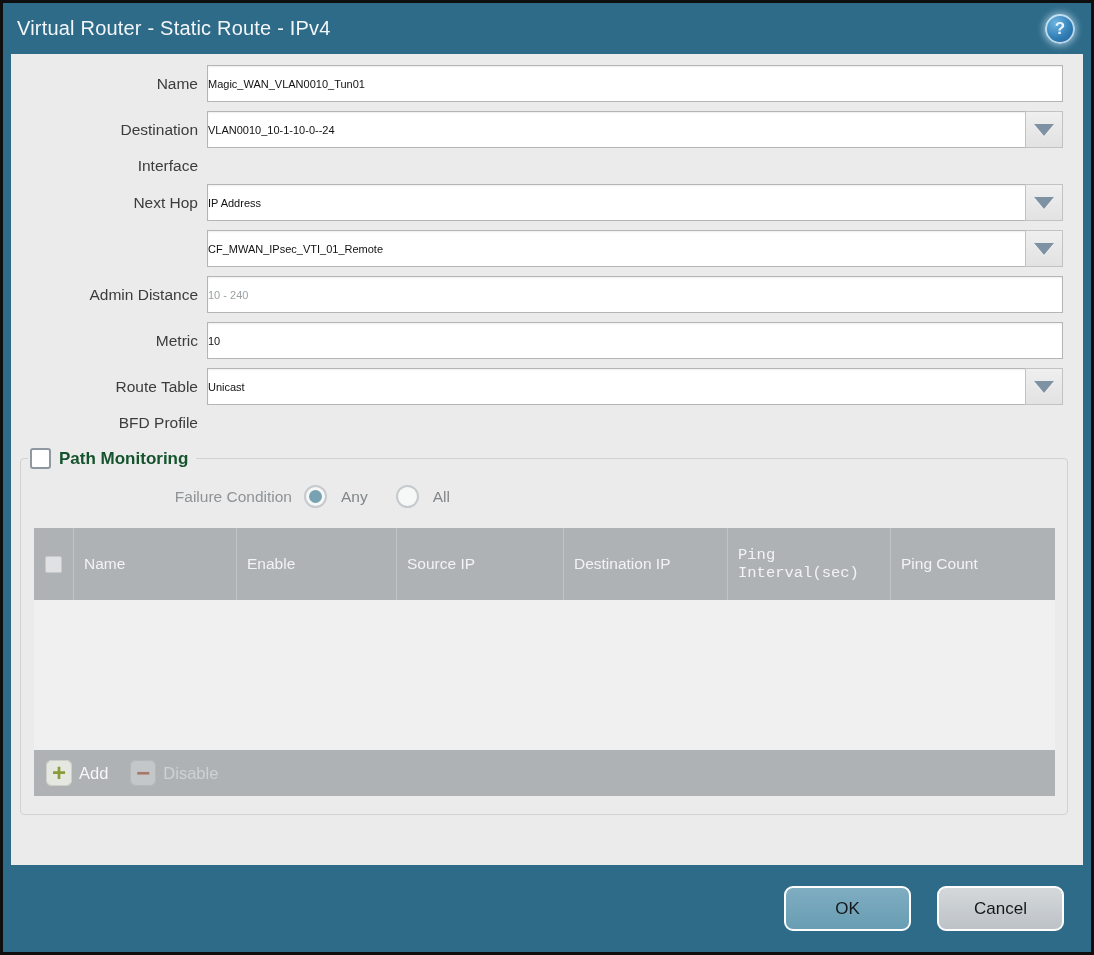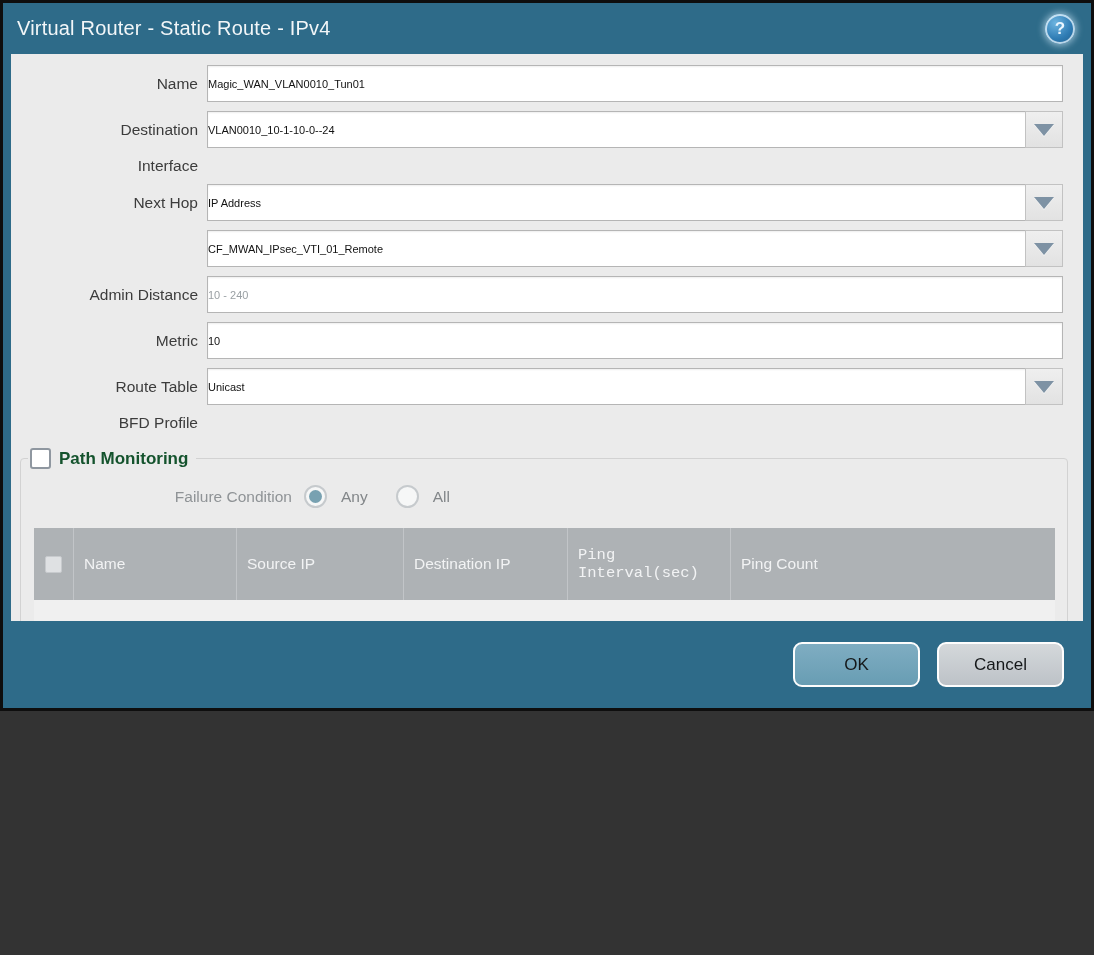--- a/index.html
+++ b/index.html
@@ -1,20 +1,20 @@
 <!DOCTYPE html>
 <html><head>
 <meta charset="utf-8">
 <style>
   * { box-sizing: border-box; margin: 0; padding: 0; }
   html,body { width:1094px; height:955px; font-family:"Liberation Sans","DejaVu Sans",sans-serif; }
   body { background:#333; }
 
   .window {
-    position:absolute; inset:0; width:1094px; height:711px;
+    position:absolute; inset:0; width:1094px; height:955px;
     background:#2e6b89; border:3px solid #0e0e0e; display:flex; flex-direction:column;
   }
 
   
   .titlebar { height:51px; flex:0 0 51px; display:flex; align-items:center; justify-content:space-between; padding:0 16px 0 14px; }
   .titlebar .title { color:#f2f6f8; font-size:20px; letter-spacing:.2px; }
   .help-btn {
     width:30px; height:30px; border-radius:50%; cursor:pointer;
     background:radial-gradient(circle at 35% 30%, #6db4e0 0%, #2f7cb4 55%, #1c5a88 100%);
     box-shadow:0 0 6px 2px rgba(210,235,250,.55), inset 0 0 0 2px rgba(235,248,255,.75);
@@ -83,21 +83,21 @@
   .tbl-action { display:flex; align-items:center; gap:7px; cursor:pointer; font-size:16.5px; }
   .action-chip { width:26px; height:26px; border-radius:6px; display:flex; align-items:center; justify-content:center; }
   .add-chip { background:#e5e7e1; box-shadow:inset 0 0 0 1px #cdd0c8; }
   .add-glyph { color:#8a9b3a; font-size:24px; font-weight:bold; line-height:22px; }
   .add-label { color:#f6f7f7; }
   .del-chip { background:#c3c7c8; box-shadow:inset 0 0 0 1px #b4b8b9; }
   .del-glyph { color:#a8766b; font-size:24px; font-weight:bold; line-height:20px; }
   .del-label { color:#ced2d3; }
 
   
-  .dialog-footer { flex:0 0 87px; display:flex; align-items:center; justify-content:flex-end; gap:17px; padding-right:27px; }
+  .dialog-footer { flex:0 0 87px; display:flex; align-items:center; justify-content:flex-end; gap:26px; padding-right:27px; }
   .btn {
     width:127px; height:45px; border-radius:9px; border:2.5px solid #fdfdfd;
     font-family:inherit; font-size:17px; color:#15181a; cursor:pointer;
   }
   .btn-ok { background:linear-gradient(#7fadc2,#689db3); }
   .btn-cancel { background:linear-gradient(#d4d8db,#bdc2c7); }
 </style>
 </head>
 <body>
 
@@ -196,20 +196,21 @@
           <span class="radio-label">All</span>
         </div>
       </div>
 
       <div class="pm-table">
         <div class="pm-header">
           <div class="pm-th col-check">
             <span class="th-check"></span>
           </div>
           <div class="pm-th col-0">Name</div>
+          <div class="pm-th col-1">Enable</div>
           <div class="pm-th col-2">Source IP</div>
           <div class="pm-th col-3">Destination IP</div>
           <div class="pm-th col-4">Ping Interval(sec)</div>
           <div class="pm-th col-5">Ping Count</div>
         </div>
         <div class="pm-body"></div>
         <div class="pm-footer">
           <div class="tbl-action">
             <span class="action-chip add-chip">
                 <span class="add-glyph">+</span>

